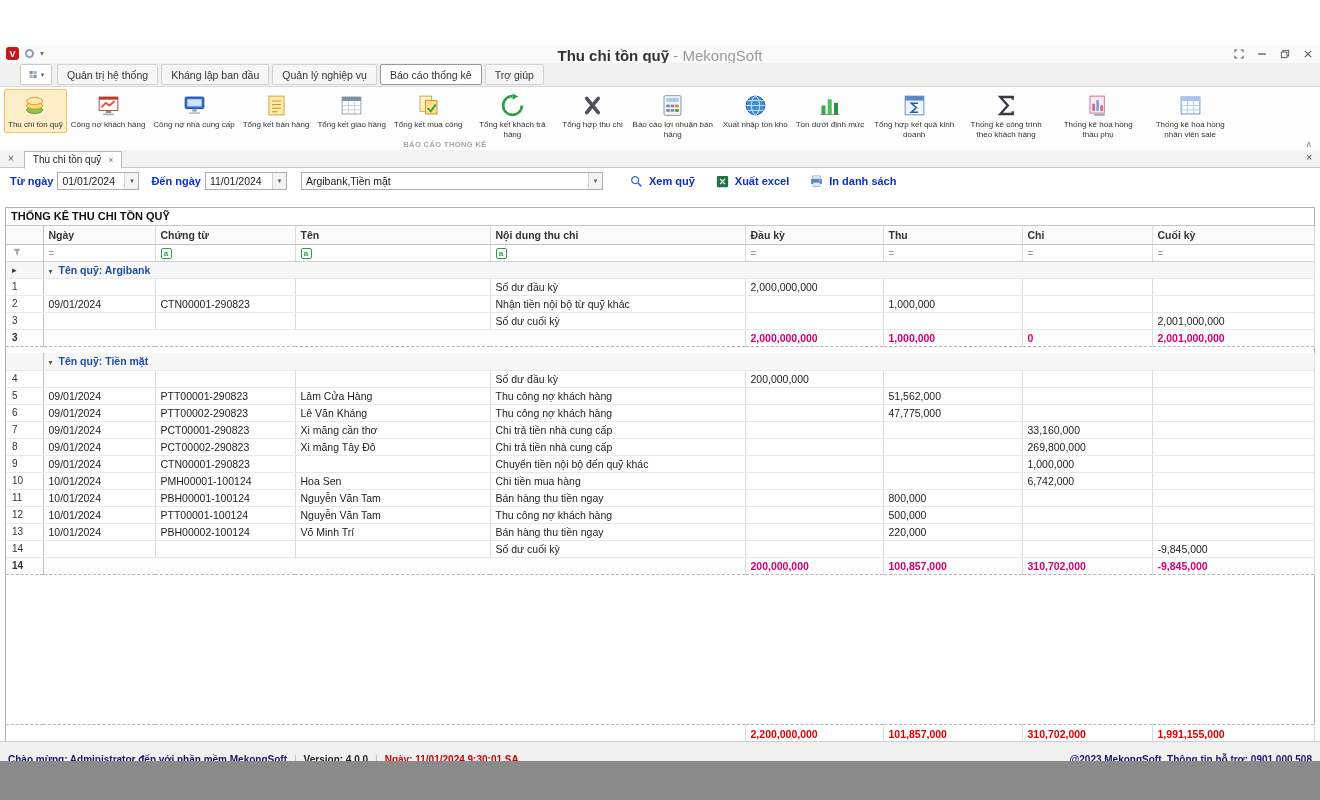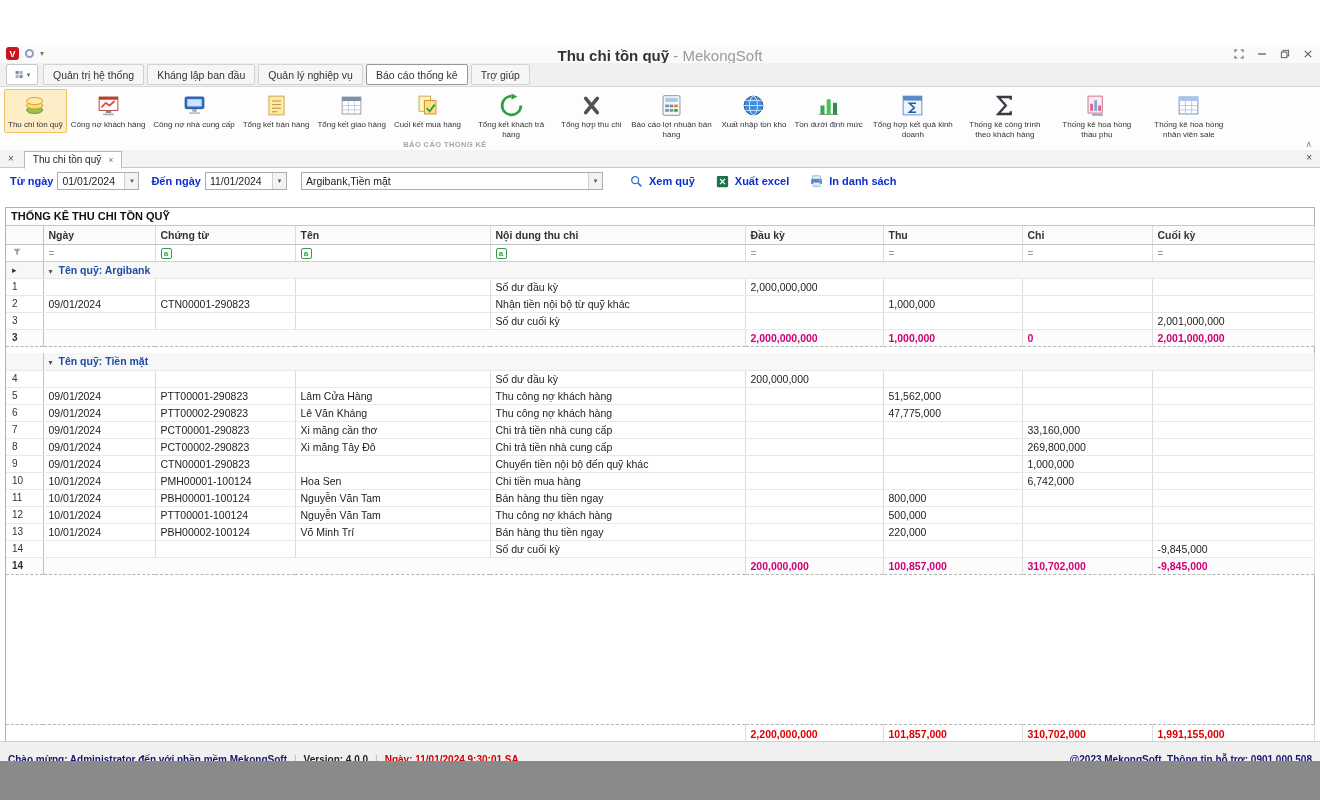--- a/index.html
+++ b/index.html
@@ -14,21 +14,21 @@
   .qat{position:absolute;left:6px;top:2px;display:flex;align-items:center;gap:6px;}
   .vlogo{width:13px;height:13px;background:#c4161c;border-radius:3px;color:#fff;font-weight:bold;font-size:9px;display:flex;align-items:center;justify-content:center;}
   .qat-circle{width:9px;height:9px;border:2px solid #8aa0b8;border-radius:50%;box-sizing:border-box;}
   .qat-caret{font-size:8px;color:#777;line-height:1;}
   .win-title{position:absolute;left:0;right:0;top:2px;text-align:center;font-size:15px;color:#333;}
   .win-title .suffix{color:#9a9a9a;}
   .win-controls{position:absolute;right:5px;top:2px;display:flex;gap:9px;align-items:center;}
   .win-btn{width:14px;height:14px;display:flex;align-items:center;justify-content:center;}
 
   
-  .menubar{position:absolute;left:0;top:63px;width:1320px;height:24px;background:#f0f0f0;border-bottom:1px solid #dadada;display:flex;align-items:center;padding-left:6px;box-sizing:border-box;}
+  .menubar{position:absolute;left:0;top:63px;width:1320px;height:24px;background:#f0f0f0;border-bottom:1px solid #dadada;display:flex;align-items:center;padding-left:20px;box-sizing:border-box;}
   .menu-icon{width:30px;height:19px;border:1px solid #c9c9c9;background:#fff;border-radius:2px;display:flex;align-items:center;justify-content:center;gap:2px;margin-right:5px;}
   .mi-caret{font-size:7px;color:#666;}
   .menu-tabs{display:flex;gap:3px;}
   .menu-tab{height:19px;padding:0 9px;border:1px solid #d2d2d2;background:#f6f6f6;font-size:10.5px;color:#333;display:flex;align-items:center;border-radius:2px;white-space:nowrap;}
   .menu-tab.active{background:#fff;border-color:#979797;}
 
   
   .ribbon{position:absolute;left:0;top:87px;width:1320px;height:63px;background:#fdfdfd;border-bottom:1px solid #d5d5d5;}
   .ribbon-items{position:absolute;left:4px;top:2px;display:flex;align-items:flex-start;}
   .ribbon-item{display:flex;flex-direction:column;align-items:center;padding:2px 3px;max-width:88px;min-width:44px;border:1px solid transparent;border-radius:2px;}
@@ -204,21 +204,21 @@
           <span class="rlabel">Tổng kết giao hàng</span>
         </div>
         <div class="ribbon-item">
           <span class="ricon">
             <svg width="25" height="25" viewBox="0 0 28 28" xmlns="http://www.w3.org/2000/svg">
               <rect x="4.5" y="3.5" width="13" height="17" fill="#fff4c8" stroke="#c9a23a"></rect>
               <rect x="10.5" y="8.5" width="13" height="15" fill="#ffe084" stroke="#c9892e"></rect>
               <path d="M13 17 l3.5 3.5 L22 13" stroke="#2f9e44" stroke-width="2" fill="none"></path>
             </svg>
           </span>
-          <span class="rlabel">Cuối kết mua hàng</span>
+          <span class="rlabel">Tổng kết mua công</span>
         </div>
         <div class="ribbon-item">
           <span class="ricon">
             <svg width="25" height="25" viewBox="0 0 28 28" xmlns="http://www.w3.org/2000/svg">
               <path d="M14 3.5 A10.5 10.5 0 1 0 24.5 14" fill="none" stroke="#2f9e44" stroke-width="3"></path>
               <polygon points="14,0.5 14,7.5 20.5,4" fill="#2f9e44"></polygon>
             </svg>
           </span>
           <span class="rlabel">Tổng kết khách trả hàng</span>
         </div>

